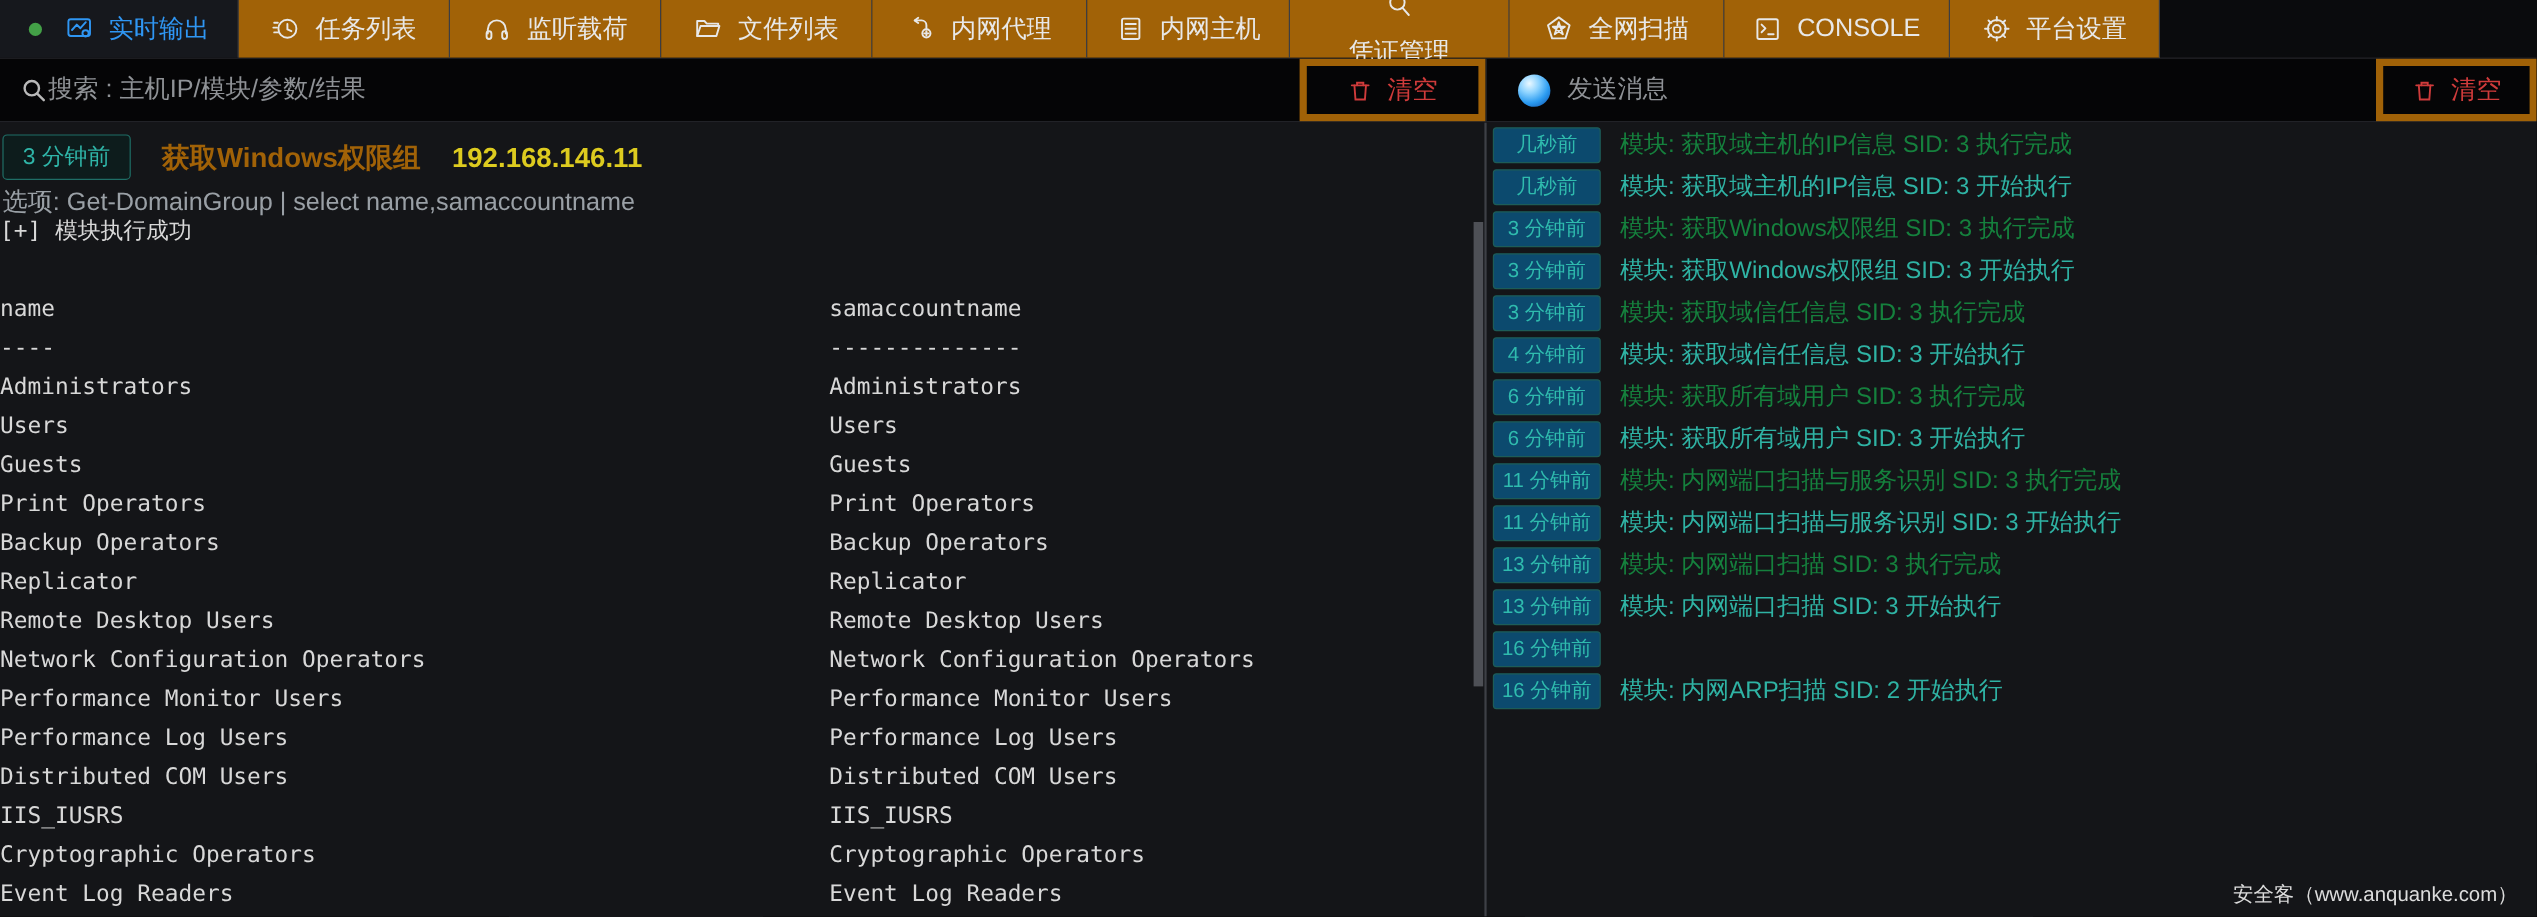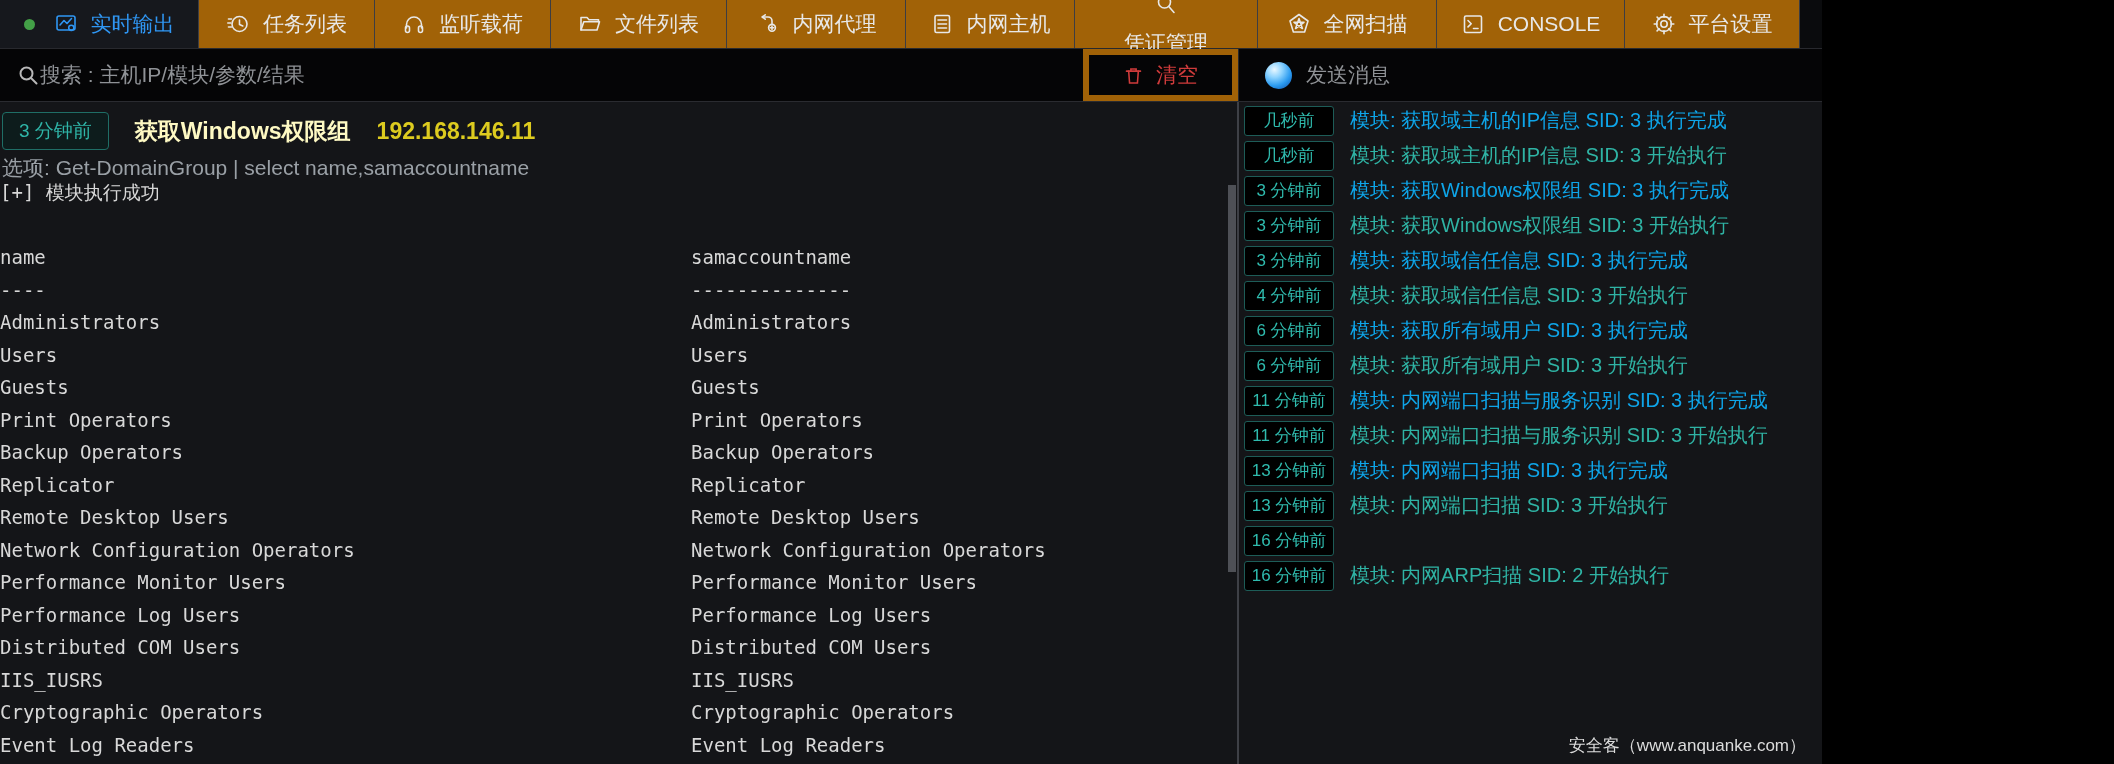--- a/index.html
+++ b/index.html
@@ -1,18 +1,18 @@
 <!DOCTYPE html>
 <html><head>
 <meta charset="utf-8">
 <style>
   * { margin:0; padding:0; box-sizing:border-box; }
   html,body { background:#000; }
   body { font-family:"Liberation Sans","DejaVu Sans",sans-serif; }
-  .app { position:relative; width:1822px; height:764px; background:#141518; overflow:hidden; }
+  .app { position:relative; width:2114px; height:764px; background:#141518; overflow:hidden; }
 
   
   .topnav { display:flex; height:49px; background:#0a0b0d; border-bottom:1px solid #28292e; }
   .tab { flex:none; height:100%; display:flex; align-items:center; justify-content:center;
          gap:13px; border-right:1px solid #3c3d43; color:#e8e8e8; font-size:21px; cursor:pointer;
          background:#a16207; white-space:nowrap; }
   .tab.active { background:#16181d; color:#2f96f3; }
   .tab .icon { display:flex; align-items:center; }
   .tab .icon svg { width:24px; height:24px; stroke:currentColor; fill:none; stroke-width:1.6;
                    stroke-linecap:round; stroke-linejoin:round; }
@@ -35,37 +35,37 @@
          border-left:1px solid #26272b; }
   .gem { width:27px; height:27px; border-radius:50%; flex:none;
          background:radial-gradient(circle at 35% 28%, #eaf8ff 0%, #8fd4ff 30%, #2b9bf0 62%, #0d47a1 100%); }
 
   
   .content { display:flex; height:662px; }
   .output-pane { position:relative; flex:none; width:1239px; height:100%; background:#141518; overflow:hidden; }
   .entry-header { display:flex; align-items:center; padding:10px 0 0 2px; height:48px; gap:26px; }
   .time-badge { display:inline-flex; align-items:center; justify-content:center; padding:5px 16px;
          border:1px solid #1f6e66; border-radius:4px; background:#0d1c1c; color:#2fb5a8; font-size:19px; }
-  .module-name { color:#fef9c3; font-size:23px; font-weight:bold; }
+  .module-name { color:#a16207; font-size:23px; font-weight:bold; }
   .host-ip { color:#ddcb1f; font-size:23px; font-weight:bold; }
   .options-line { padding:4px 0 0 2px; color:#9aa0a6; font-size:21px; height:26px; }
   .mono-block { padding-left:0; font-family:"DejaVu Sans Mono","Liberation Mono",monospace;
          font-size:19px; color:#d8d8d8; }
   .mono-row { height:32.5px; line-height:32.5px; white-space:pre; }
   .mono-row .col1 { display:inline-block; width:691px; }
 
   .scrollbar { position:absolute; top:0; right:0; width:10px; height:100%; border-right:2px solid #3e4046; }
   .scroll-thumb { position:absolute; top:83px; right:1px; width:8px; height:387px; background:#4e5056; }
 
   .message-pane { flex:1; background:#141518; padding:1px 0 0 5px; overflow:hidden; }
   .msg-row { display:flex; align-items:center; height:35px; }
   .msg-badge { flex:none; width:90px; height:30px; display:flex; align-items:center; justify-content:center;
-         border:1px solid #1d5c57; border-radius:3px; background:#000000; color:#2fbbae; font-size:17px; }
+         border:1px solid #1d5c57; border-radius:3px; background:#0c4a6e; color:#2fbbae; font-size:17px; }
   .msg-text { margin-left:16px; font-size:20px; white-space:nowrap; }
-  .msg-text.complete { color:#0ea5e9; }
+  .msg-text.complete { color:#15803d; }
   .msg-text.start { color:#2fb3a4; }
 
   .watermark { position:absolute; right:16px; bottom:7px; color:#dcdcdc; font-size:17px; }
 </style>
 </head>
 <body>
 
 <div class="app">
 
   <nav class="topnav" id="nav">

